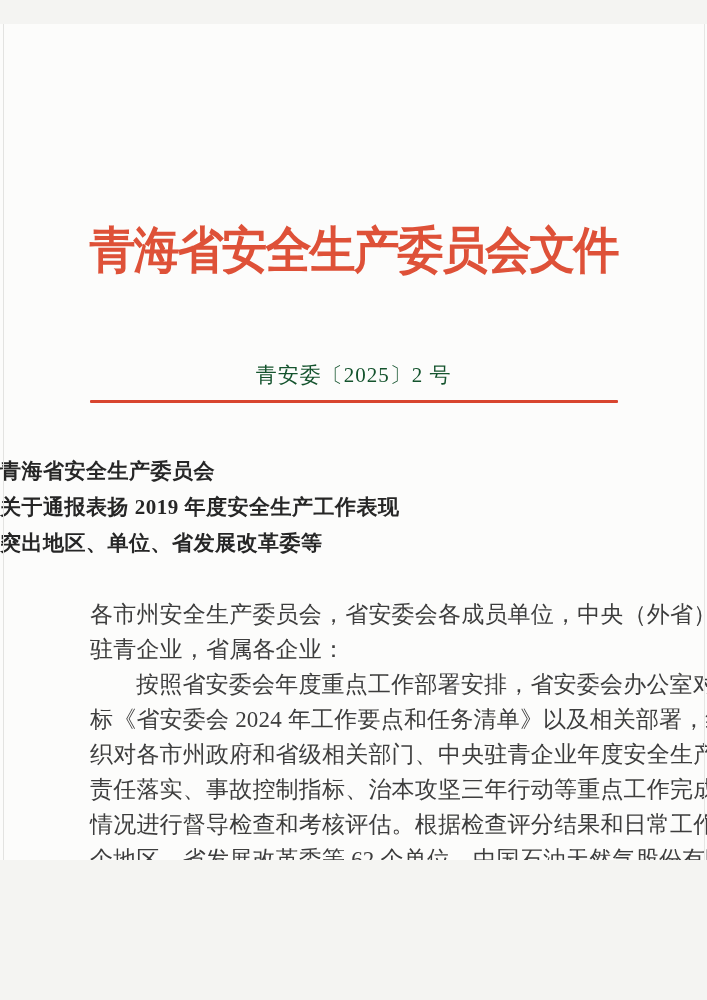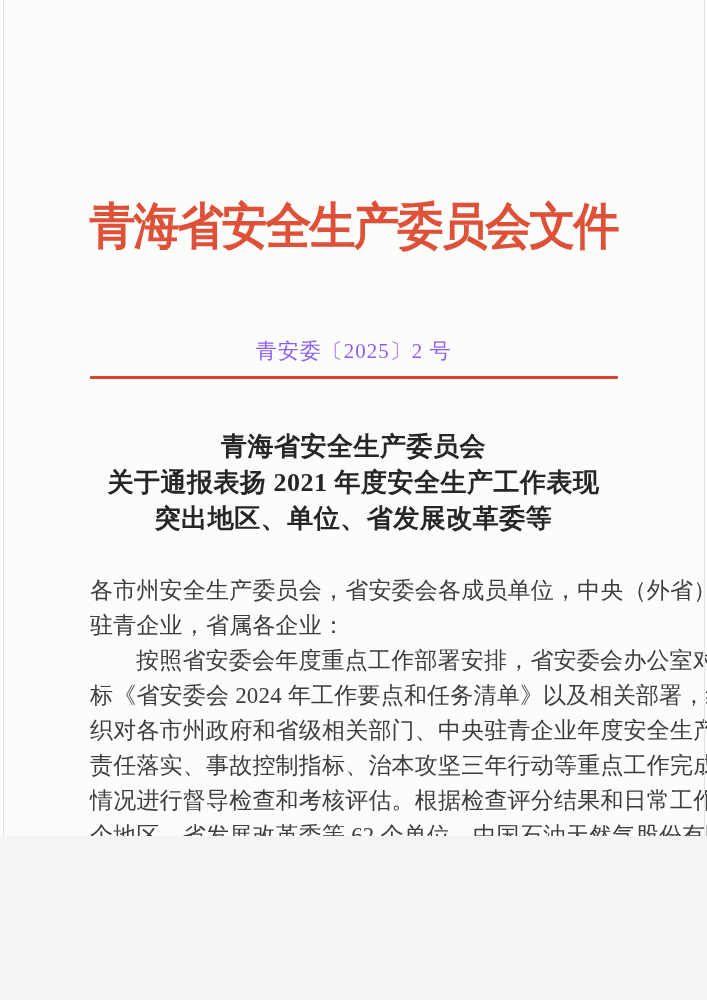--- a/index.html
+++ b/index.html
@@ -6,20 +6,21 @@
   html, body {
     width: 707px; height: 1000px;
     font-family: "Liberation Serif", "DejaVu Serif", serif;
     background: #f4f4f2;
   }
   .page {
     position: relative;
     width: 707px; height: 836px;
     background: #fcfcfb;
     overflow: hidden;
+    margin-top: 24px;
   }
   
   .scan-edge-left {
     position: absolute; left: 3px; top: 0; bottom: 0;
     width: 1px; background: #e3e3e1;
   }
   .scan-edge-right {
     position: absolute; right: 2px; top: 0; bottom: 0;
     width: 1px; background: #e6e6e4;
   }
@@ -31,36 +32,35 @@
     font-weight: bold;
     letter-spacing: -2px;
     color: #de5138;
     transform: scaleY(1.08);
   }
   .doc-number {
     margin-top: 82px;
     text-align: center;
     font-size: 21px;
     line-height: 26px;
-    color: #8b5cf6;
+    color: #14532d;
     letter-spacing: 1px;
   }
   .red-line {
     width: 528px;
     height: 3px;
     margin: 12px auto 0 auto;
     background: #d8452f;
     border-radius: 1px;
   }
   .title-block {
     margin-top: 50px;
-    text-align: center;
     font-weight: bold;
     color: #262626;
-    font-size: 26px;
+    font-size: 21px;
     line-height: 36px;
     letter-spacing: 0.5px;
   }
   .doc-body {
     margin: 36px 88px 0 90px;
     font-size: 23px;
     line-height: 35px;
     color: #3d3d3d;
     letter-spacing: 0.2px;
   }
@@ -83,21 +83,21 @@
   <div class="scan-edge-right"></div>
 
   <h1 class="red-head">青海省安全生产委员会文件</h1>
 
   <div class="doc-number">青安委〔2025〕2 号</div>
 
   <div class="red-line"></div>
 
   <div class="title-block">
     <div class="t-line">青海省安全生产委员会</div>
-    <div class="t-line">关于通报表扬 2021 年度安全生产工作表现</div>
+    <div class="t-line">关于通报表扬 2019 年度安全生产工作表现</div>
     <div class="t-line">突出地区、单位、省发展改革委等</div>
   </div>
 
   <div class="doc-body">
     <div class="b-line">各市州安全生产委员会，省安委会各成员单位，中央（外省）</div>
     <div class="b-line">驻青企业，省属各企业：</div>
     <div class="b-line indent">按照省安委会年度重点工作部署安排，省安委会办公室对</div>
     <div class="b-line">标《省安委会 2024 年工作要点和任务清单》以及相关部署，组</div>
     <div class="b-line">织对各市州政府和省级相关部门、中央驻青企业年度安全生产</div>
     <div class="b-line">责任落实、事故控制指标、治本攻坚三年行动等重点工作完成</div>

